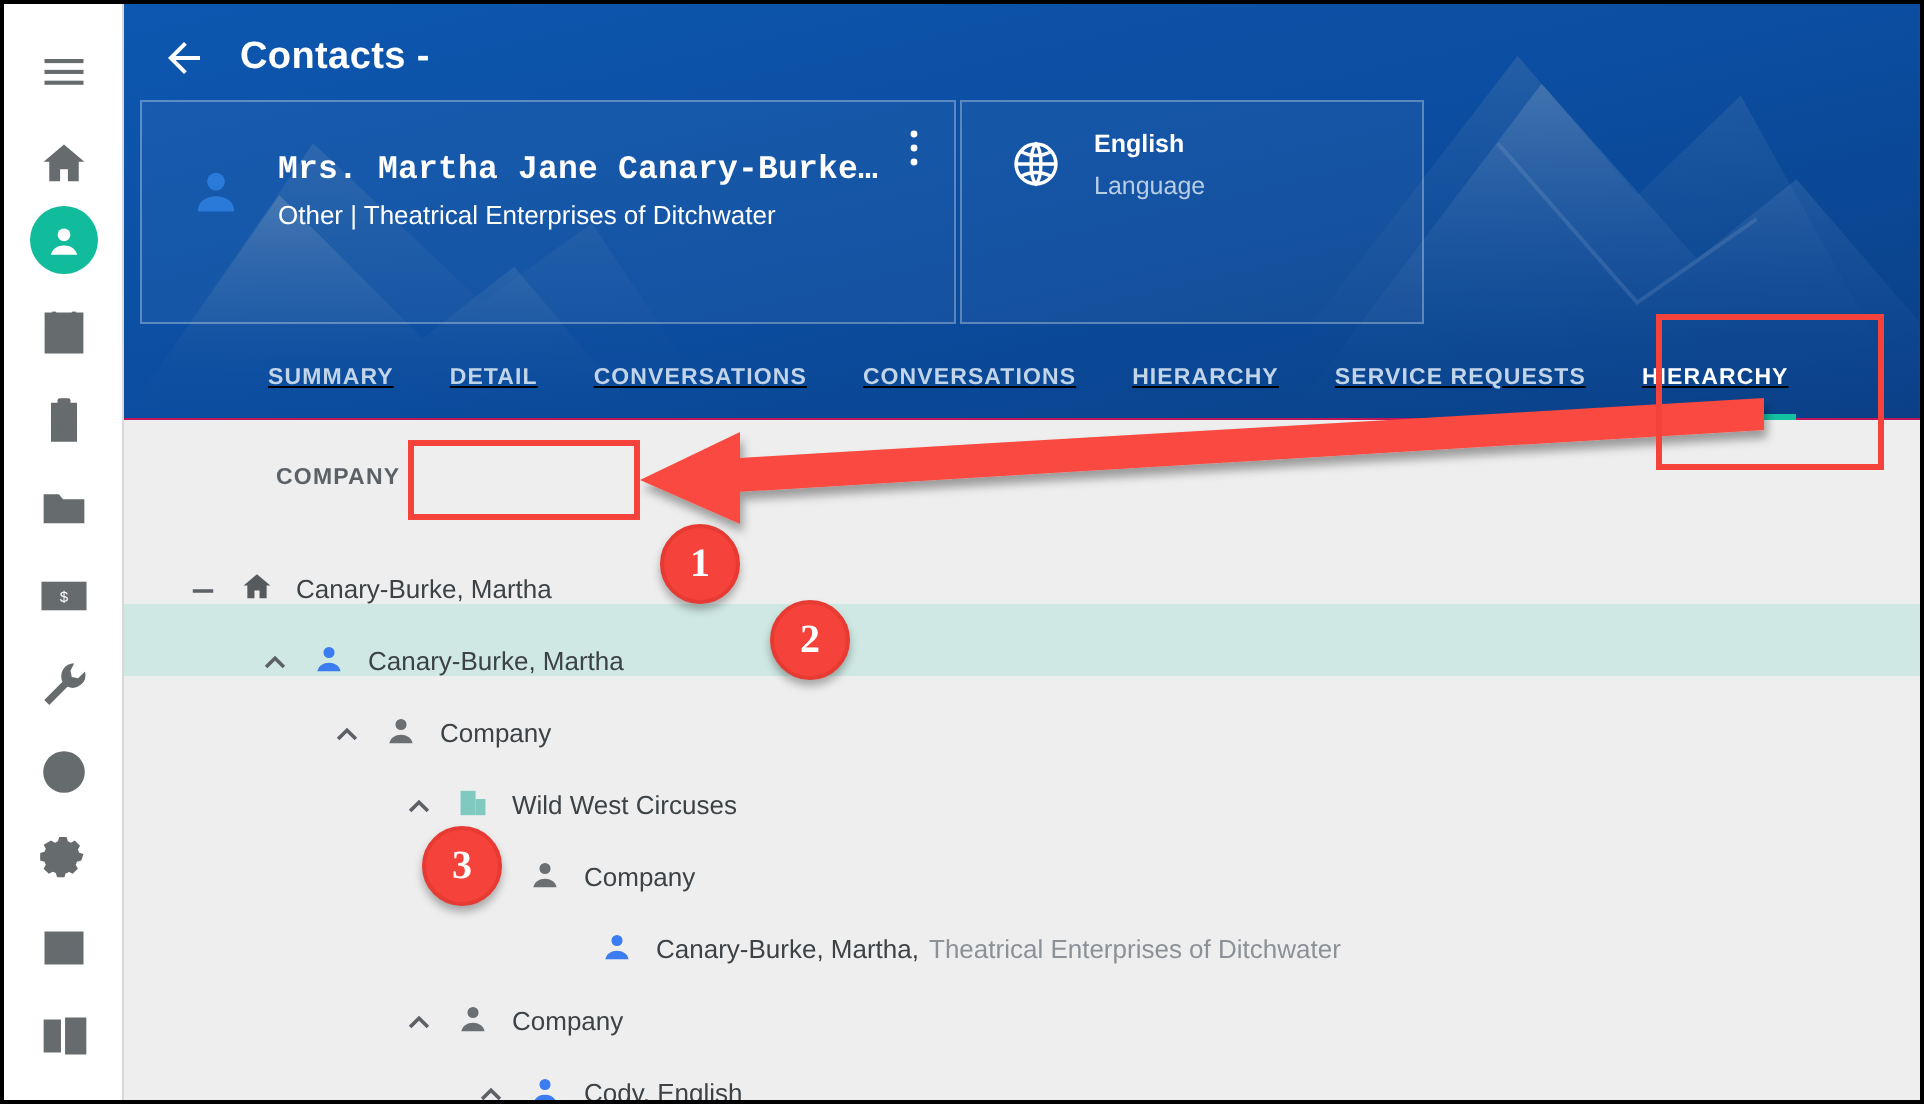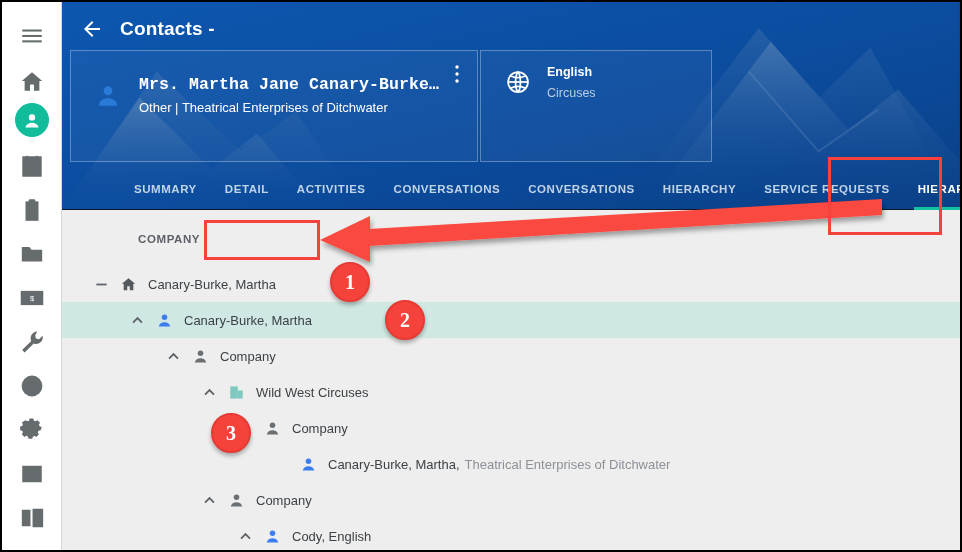--- a/index.html
+++ b/index.html
@@ -33,21 +33,21 @@
     width: 34px; height: 34px; border-radius: 50%;
     background: #11bc9c;
     display: flex; align-items: center; justify-content: center;
   }
   .side-active-bg svg { width: 24px; height: 24px; }
   .side-active-bg svg path, .side-active-bg svg circle { fill: #ffffff; }
 
   
   #header {
     position: absolute; left: 60px; top: 0; right: 0; height: 208px;
-    background: #0f172a;
+    background: #be185d;
     overflow: hidden;
     text-align: center;
   }
   #header-bg { position: absolute; inset: 0; }
   .title-row {
     position: absolute; left: 18px; top: 10px; height: 34px;
     display: flex; align-items: center; gap: 16px; z-index: 3;
   }
   #back-arrow { width: 24px; height: 24px; cursor: pointer; }
   #back-arrow path { fill: #ffffff; }
@@ -90,20 +90,21 @@
   #lang-label {
     position:absolute; left: 66px; top: 35px;
     color: #b9cee5; font-size: 12.5px;
   }
 
   
   #tabs {
     position: absolute; left: 0; right: 0; bottom: 0; height: 42px;
     display: flex; align-items: flex-start; z-index: 3;
     padding-left: 58px;
+    text-decoration: underline;
   }
   .tab {
     position: relative; height: 42px; padding: 0 14px;
     display: flex; align-items: center;
     color: #c2d4e8; font-size: 11.5px; font-weight: bold;
     letter-spacing: .55px; white-space: nowrap; cursor: pointer;
   }
   .tab.active { color: #ffffff; }
   .tab.active::after {
     content: ""; position: absolute; left: 10px; right: 10px; bottom: 0;
@@ -119,21 +120,21 @@
   .subtab {
     height: 38px; display: flex; align-items: center; padding: 0 14px;
     font-size: 11.5px; font-weight: bold; letter-spacing: .6px;
     color: #5b6166; cursor: pointer; white-space: nowrap;
   }
   #subtab-company { margin-left: 62px; }
   #subtab-household { margin-left: 16px; color: #3c4246; }
 
   #tree { position: absolute; left: 0; right: 0; top: 56px; bottom: 0; }
   .row {
-    position: relative; height: 36px; display: flex; align-items: center;
+    position: relative; height: 36px; display: flex; align-items: flex-end;
     font-size: 13px; color: #3c4246; white-space: nowrap;
   }
   .row.sel { background: #cfe8e3; }
   .twisty { width: 26px; display:flex; align-items:center; justify-content:center; cursor: pointer; }
   .twisty svg { width: 13px; height: 13px; }
   .twisty svg path { stroke: #5b6166; stroke-width: 1.9; fill: none; }
   .row-ico { width: 28px; display: flex; align-items: center; justify-content: center; }
   .row-ico svg { width: 17px; height: 17px; }
   .ico-gray path, .ico-gray circle { fill: #6a6f73; }
   .ico-blue path, .ico-blue circle { fill: #3b7df0; }
@@ -321,27 +322,26 @@
 
     <div class="card" id="card-lang">
       <svg id="globe-icon" viewBox="0 0 24 24">
         <circle cx="12" cy="12" r="9.2"></circle>
         <path d="M2.8 12h18.4"></path>
         <path d="M12 2.8c3 3 3 15.4 0 18.4c-3-3-3-15.4 0-18.4z"></path>
         <path d="M5 6.2c4.4 2.3 9.6 2.3 14 0"></path>
         <path d="M5 17.8c4.4-2.3 9.6-2.3 14 0"></path>
       </svg>
       <div id="lang-value">English</div>
-      <div id="lang-label">Circuses</div>
+      <div id="lang-label">Language</div>
     </div>
 
     <div id="tabs">
         <div class="tab">SUMMARY</div>
         <div class="tab">DETAIL</div>
-        <div class="tab">ACTIVITIES</div>
         <div class="tab">CONVERSATIONS</div>
         <div class="tab">CONVERSATIONS</div>
         <div class="tab">HIERARCHY</div>
         <div class="tab">SERVICE REQUESTS</div>
         <div class="tab active">HIERARCHY</div>
       </div>
   </header>
 
   <main id="body">
     <div id="subtabs">

